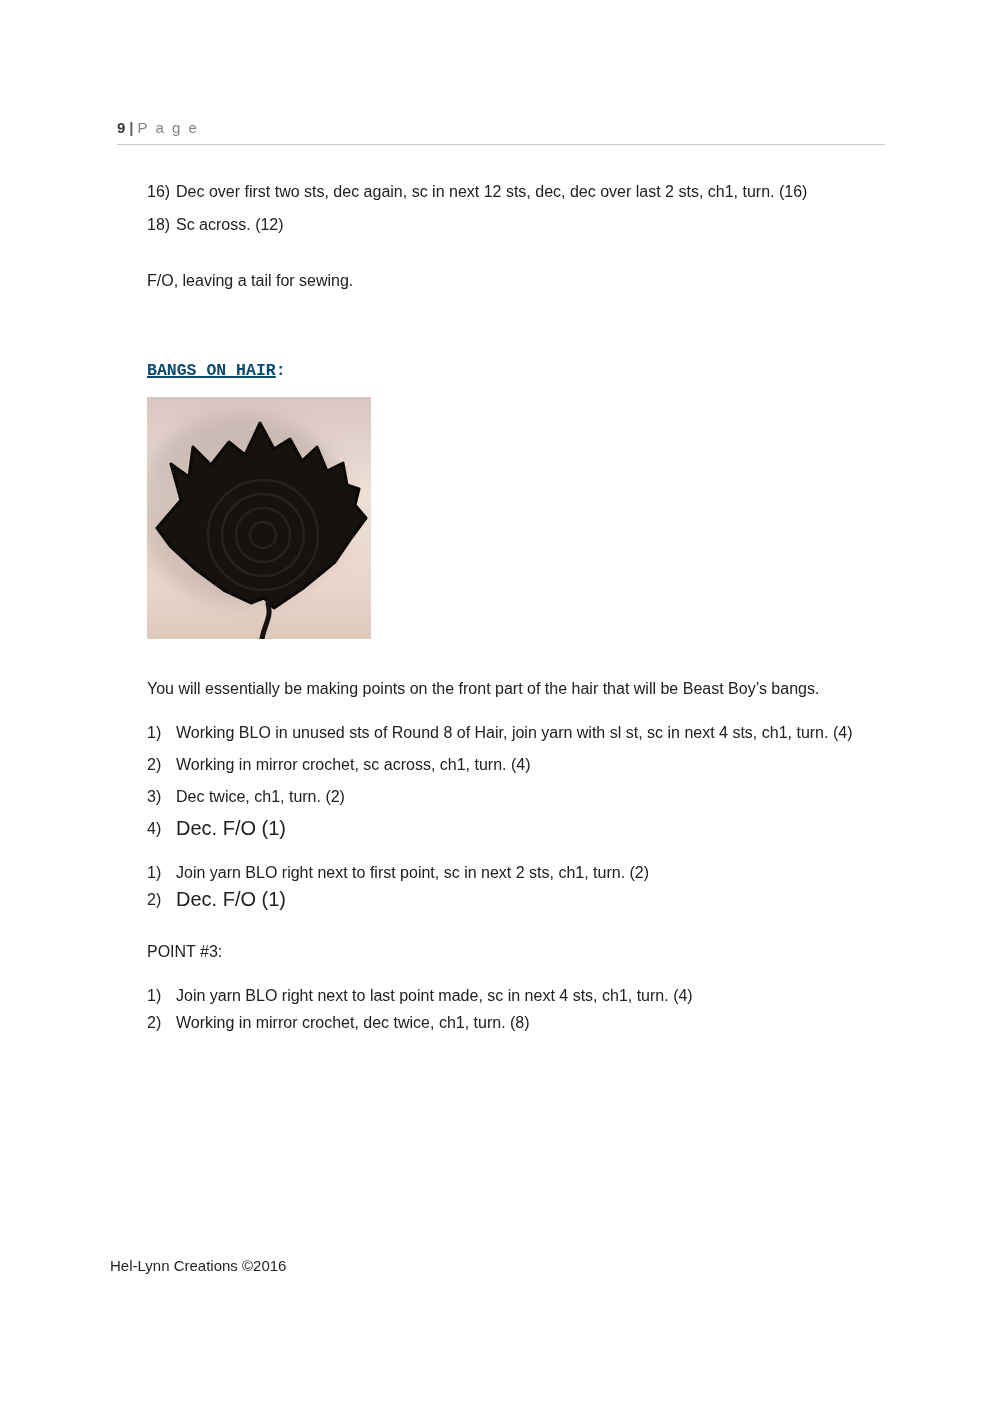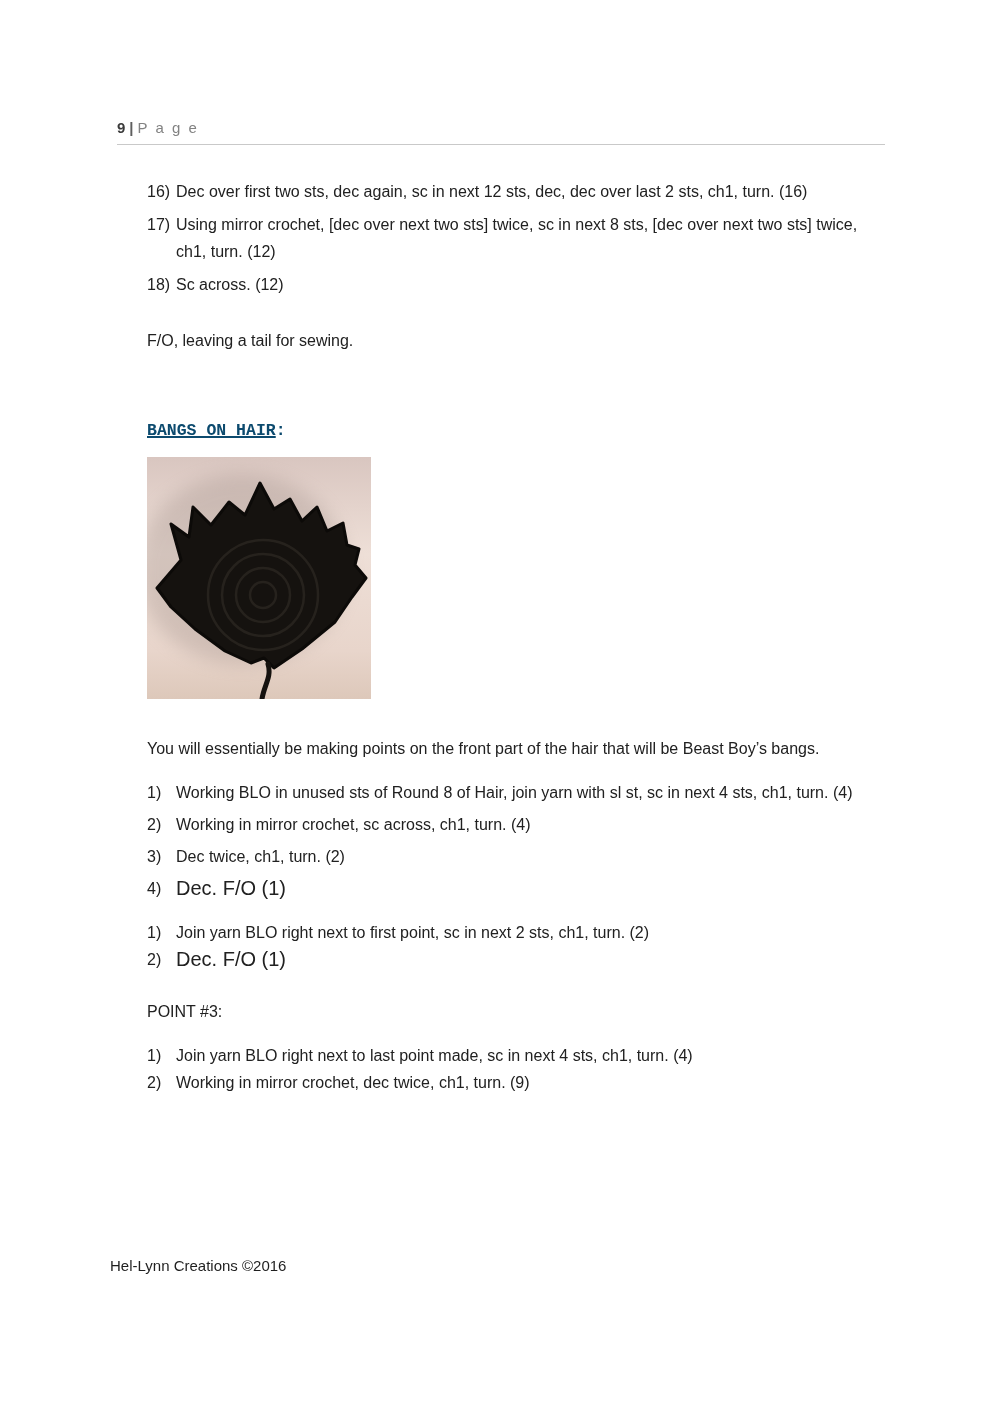--- a/index.html
+++ b/index.html
@@ -46,24 +46,20 @@
 <div class="page-header">
   <span class="pg-num">9</span><span class="pg-pipe">|</span><span class="pg-word">P a g e</span>
 </div>
 
 <div class="content">
 
   <div>
     <div class="step-row">
       <span class="num">16)</span>
       <span class="txt">Dec over first two sts, dec again, sc in next 12 sts, dec, dec over last 2 sts, ch1, turn. (16)</span>
-    </div>
-    <div class="step-row">
-      <span class="num">17)</span>
-      <span class="txt">Using mirror crochet, [dec over next two sts] twice, sc in next 8 sts, [dec over next two sts] twice, ch1, turn. (12)</span>
     </div>
     <div class="step-row">
       <span class="num">18)</span>
       <span class="txt">Sc across. (12)</span>
     </div>
   </div>
 
   <div class="fo-note">F/O, leaving a tail for sewing.</div>
 
   <div class="section-heading">
@@ -139,19 +135,19 @@
   </div>
 
   <div class="point-title tight">POINT #3:</div>
   <div class="point-steps no-gap">
     <div class="step-row">
       <span class="num">1)</span>
       <span class="txt">Join yarn BLO right next to last point made, sc in next 4 sts, ch1, turn. (4)</span>
     </div>
     <div class="step-row">
       <span class="num">2)</span>
-      <span class="txt">Working in mirror crochet, dec twice, ch1, turn. (9)</span>
+      <span class="txt">Working in mirror crochet, dec twice, ch1, turn. (8)</span>
     </div>
   </div>
 
 </div>
 
 <div class="page-footer">Hel-Lynn Creations ©2016</div>
 
 </body></html>

